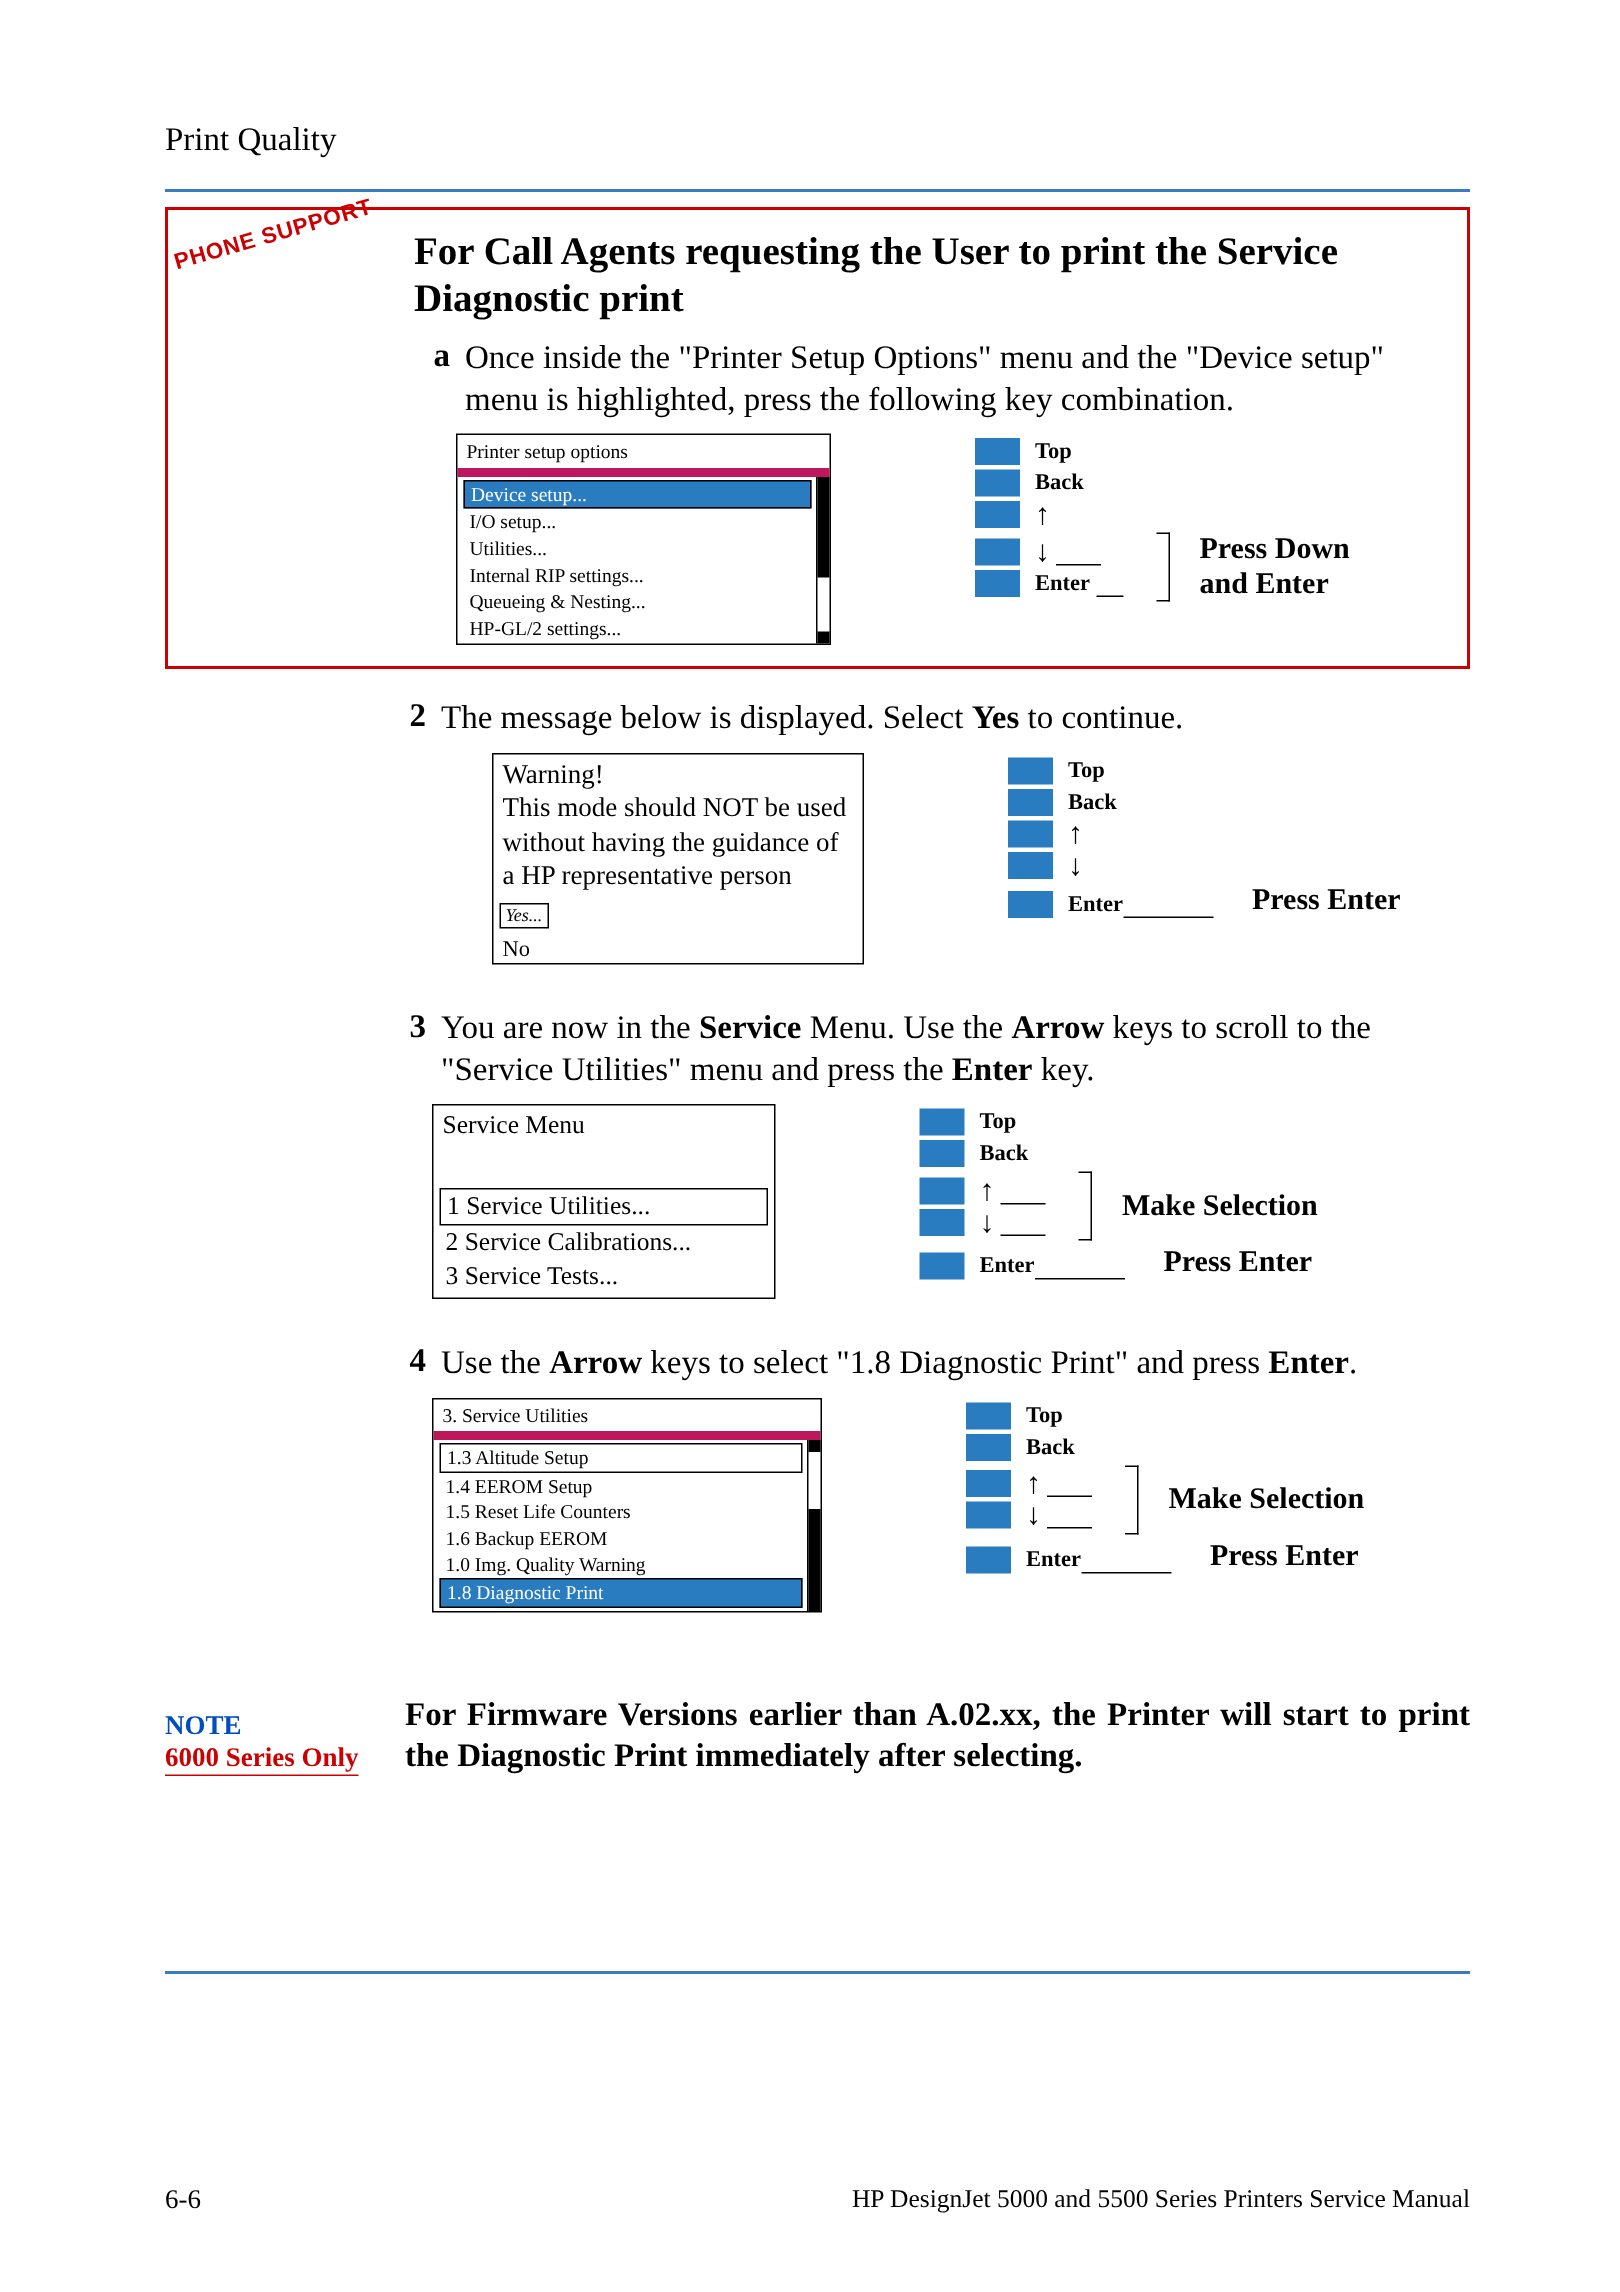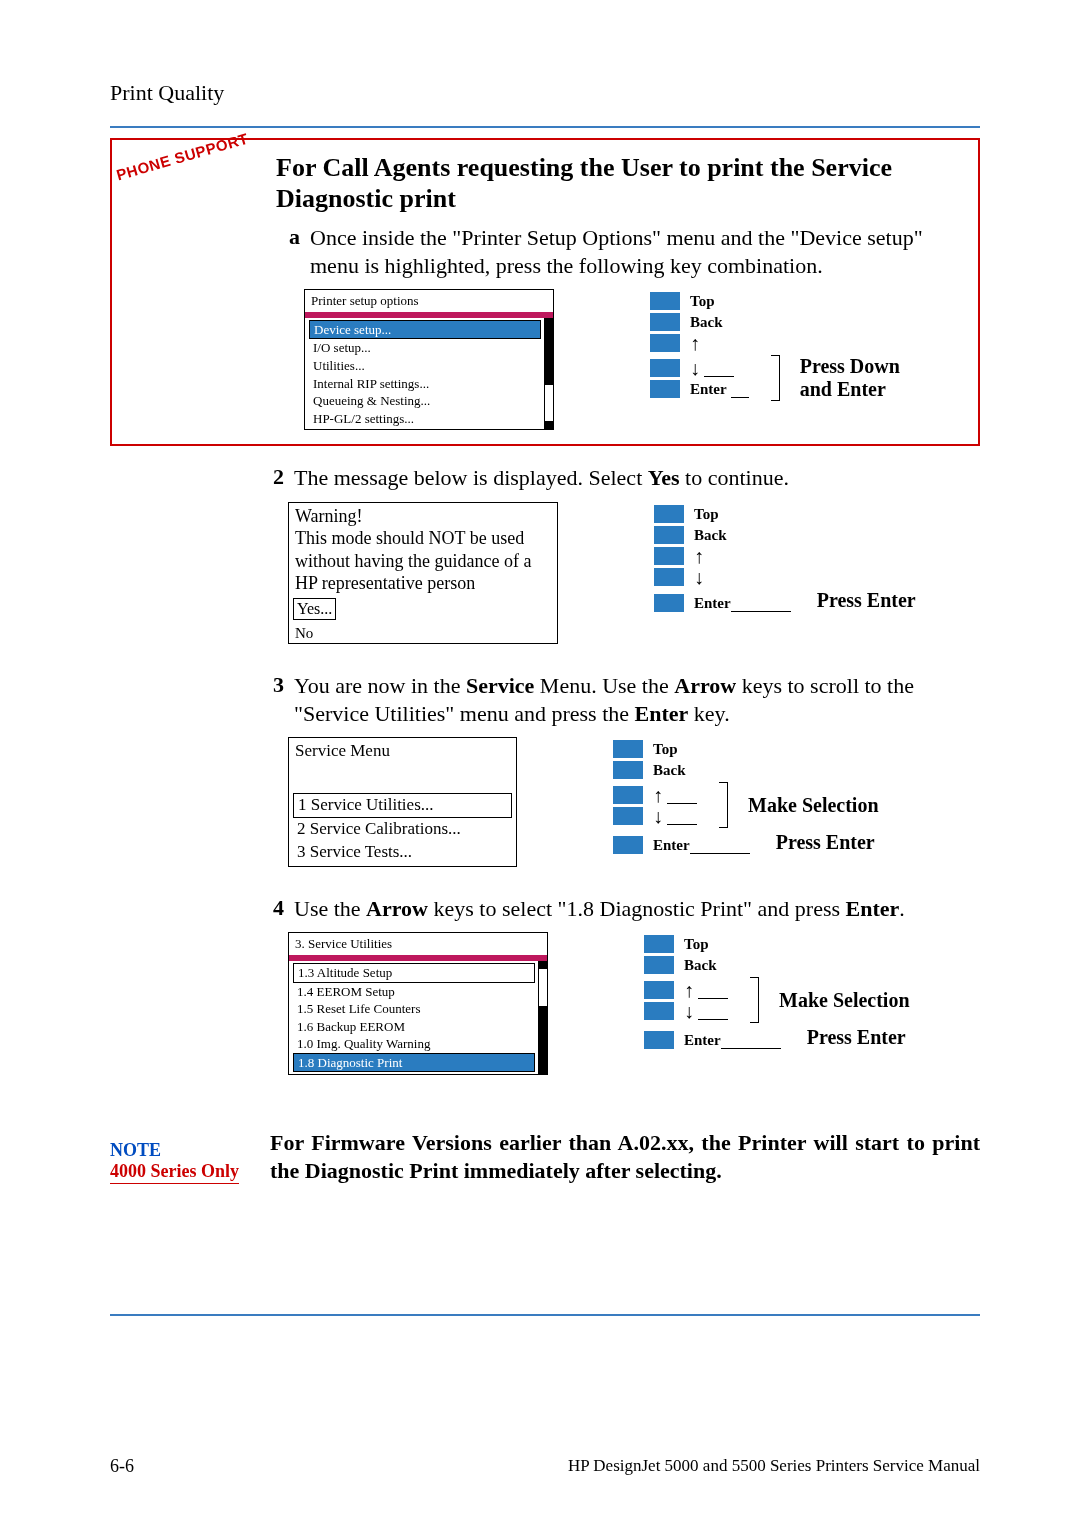--- a/index.html
+++ b/index.html
@@ -150,35 +150,37 @@
   .bracket {
     border-right: 1px solid #000;
     border-top: 1px solid #000;
     border-bottom: 1px solid #000;
     width: 8px;
     align-self: stretch;
     margin-left: 6px;
   }
   .lcd-warning {
     border: 1px solid #000;
-    width: 270px;
+    width: 248px;
     font-size: 18px;
     line-height: 1.25;
     padding: 0;
     box-sizing: border-box;
+    margin-left: 40px;
   }
   .lcd-warning .txt {
     padding: 2px 6px;
   }
   .lcd-warning .opt {
     border: 1px solid #000;
     margin: 1px 4px;
     padding: 0 3px;
     display: inline-block;
-    font-size: 16px;
+    font-size: 12px;
+    font-style: italic;
   }
   .lcd-warning .opt-plain {
     margin: 0 6px;
     font-size: 15px;
   }
   .note-row {
     display: flex;
     margin-top: 22px;
     align-items: flex-end;
   }
@@ -431,21 +433,21 @@
           <span class="callout-line" style="width:60px;"></span>
           <span class="callout">Press Enter</span>
         </div>
       </div>
     </div>
   </div>
 
   <div class="note-row">
     <div class="note-left">
       <div class="note-label">NOTE</div>
-      <span class="note-series">4000 Series Only</span>
+      <span class="note-series">6000 Series Only</span>
     </div>
     <div class="note-body">For Firmware Versions earlier than A.02.xx, the Printer will start to print the Diagnostic Print immediately after selecting.</div>
   </div>
 
   <hr class="sep" style="margin-top:130px;">
   <div class="footer">
     <span>6-6</span>
     <span style="font-size:17px;">HP DesignJet 5000 and 5500 Series Printers Service Manual</span>
   </div>
 

